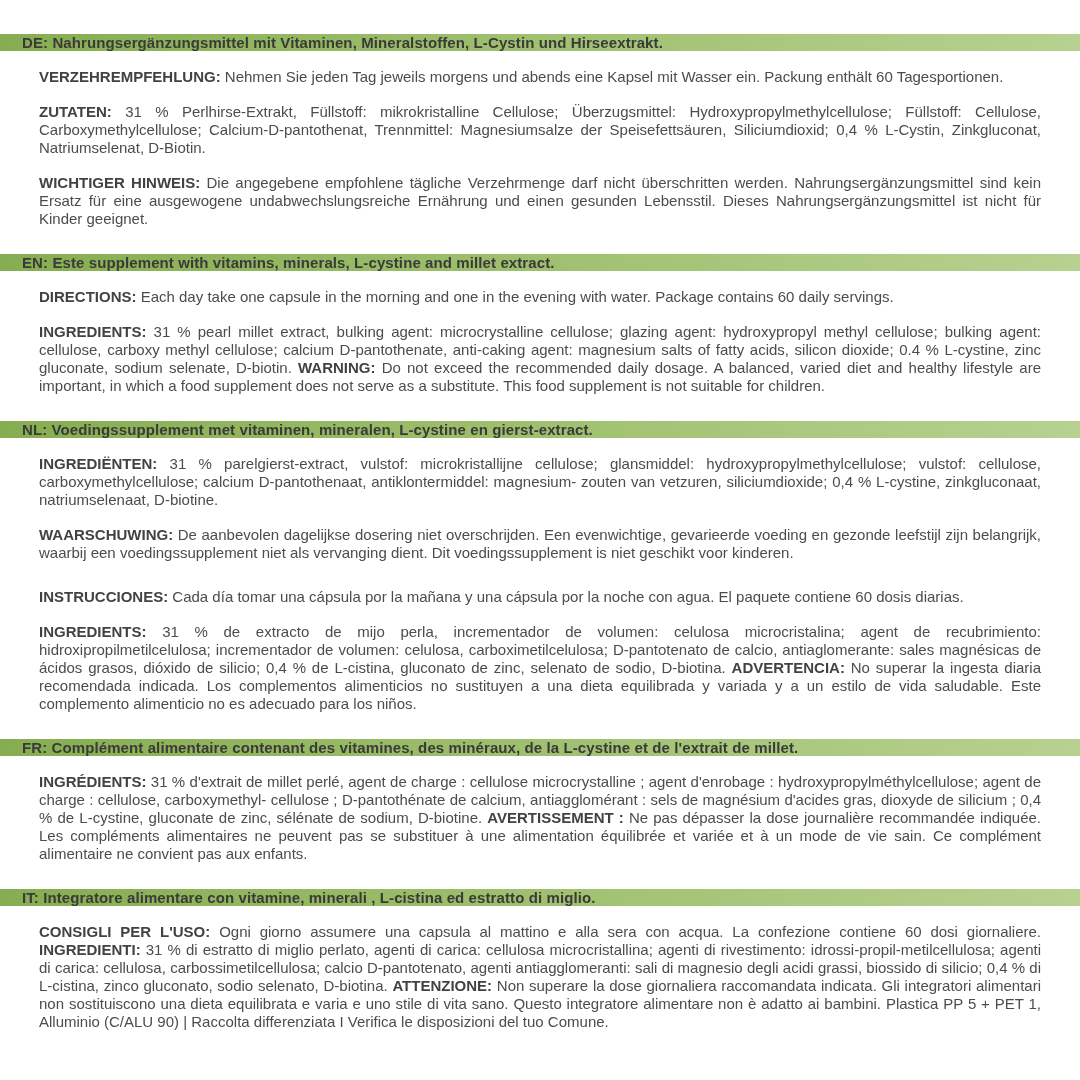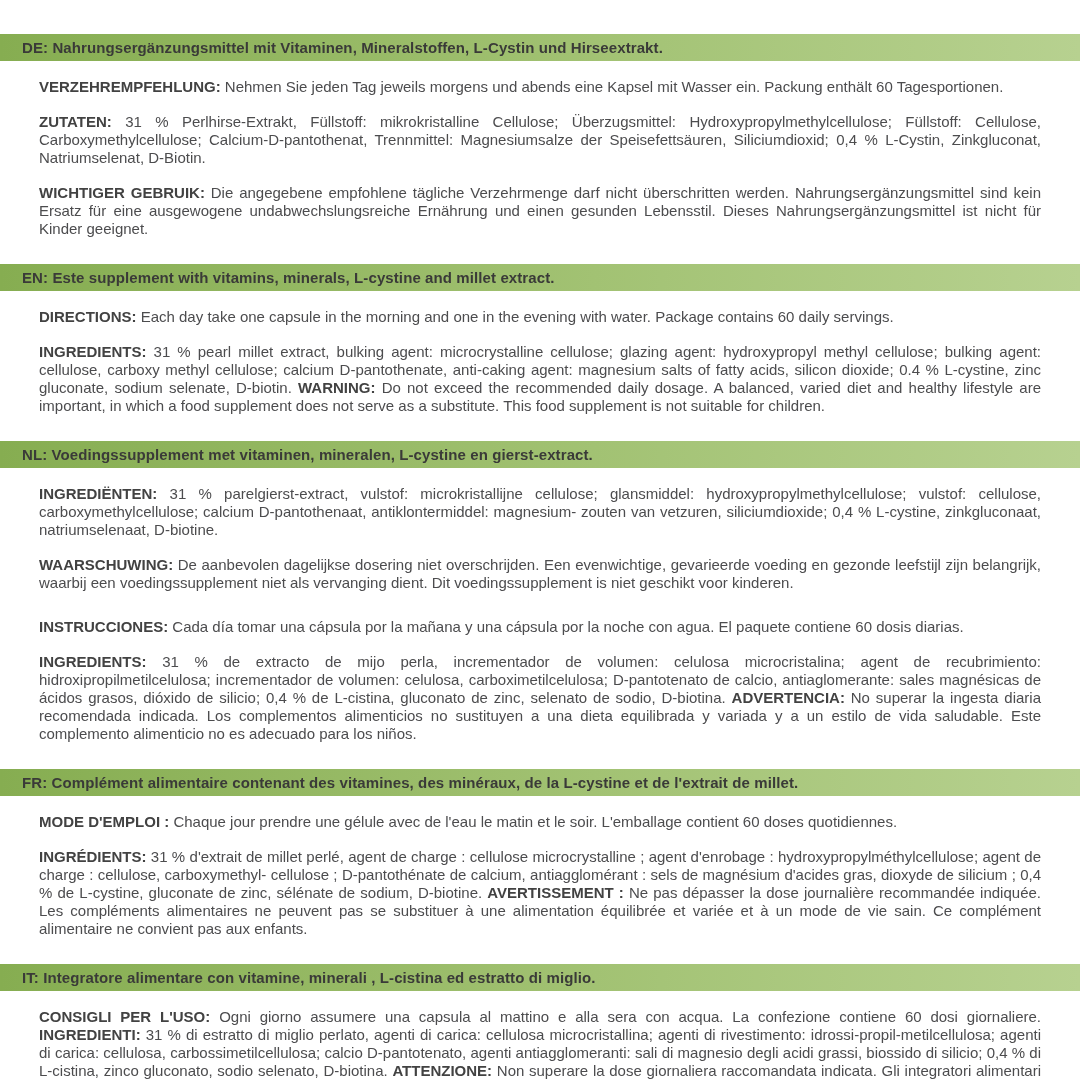--- a/index.html
+++ b/index.html
@@ -14,21 +14,21 @@
     overflow: hidden;
     background: #ffffff;
     font-family: "Liberation Sans", sans-serif;
     box-sizing: border-box;
     padding-top: 34px;
   }
   .lang-section {
     margin-bottom: 26px;
   }
   .section-header {
-    height: 27px;
+    height: 17px;
     display: flex;
     align-items: center;
     padding: 0 22px;
     background: linear-gradient(90deg, var(--grad-left, #86ad51) 0%, var(--grad-mid, #a2c273) 55%, var(--grad-right, #b7d190) 100%);
   }
   .header-text {
     font-size: 15px;
     font-weight: bold;
     color: var(--header-color, #3a3a38);
     letter-spacing: 0.1px;
@@ -54,21 +54,21 @@
 
 <div class="page">
   <div id="sections">
   <section class="lang-section">
     <div class="section-header">
       <span class="header-text">DE: Nahrungsergänzungsmittel mit Vitaminen, Mineralstoffen, L-Cystin und Hirseextrakt.</span>
     </div>
     <div class="section-body">
           <p><span class="b">VERZEHREMPFEHLUNG: </span><span>Nehmen Sie jeden Tag jeweils morgens und abends eine Kapsel mit Wasser ein. Packung enthält 60 Tagesportionen.</span></p>
           <p><span class="b">ZUTATEN: </span><span>31 % Perlhirse-Extrakt, Füllstoff: mikrokristalline Cellulose; Überzugsmittel: Hydroxypropylmethylcellulose; Füllstoff: Cellulose, Carboxymethylcellulose; Calcium-D-pantothenat, Trennmittel: Magnesiumsalze der Speisefettsäuren, Siliciumdioxid; 0,4 % L-Cystin, Zinkgluconat, Natriumselenat, D-Biotin.</span></p>
-          <p><span class="b">WICHTIGER GEBRUIK: </span><span>Die angegebene empfohlene tägliche Verzehrmenge darf nicht überschritten werden. Nahrungsergänzungsmittel sind kein Ersatz für eine ausgewogene undabwechslungsreiche Ernährung und einen gesunden Lebensstil. Dieses Nahrungsergänzungsmittel ist nicht für Kinder geeignet.</span></p>
+          <p><span class="b">WICHTIGER HINWEIS: </span><span>Die angegebene empfohlene tägliche Verzehrmenge darf nicht überschritten werden. Nahrungsergänzungsmittel sind kein Ersatz für eine ausgewogene undabwechslungsreiche Ernährung und einen gesunden Lebensstil. Dieses Nahrungsergänzungsmittel ist nicht für Kinder geeignet.</span></p>
         </div>
   </section>
 
   <section class="lang-section">
     <div class="section-header">
       <span class="header-text">EN: Este supplement with vitamins, minerals, L-cystine and millet extract.</span>
     </div>
     <div class="section-body">
           <p><span class="b">DIRECTIONS: </span><span>Each day take one capsule in the morning and one in the evening with water. Package contains 60 daily servings.</span></p>
           <p><span class="b">INGREDIENTS: </span><span>31 % pearl millet extract, bulking agent: microcrystalline cellulose; glazing agent: hydroxypropyl methyl cellulose; bulking agent: cellulose, carboxy methyl cellulose; calcium D-pantothenate, anti-caking agent: magnesium salts of fatty acids, silicon dioxide; 0.4 % L-cystine, zinc gluconate, sodium selenate, D-biotin. </span><span class="b">WARNING: </span><span>Do not exceed the recommended daily dosage. A balanced, varied diet and healthy lifestyle are important, in which a food supplement does not serve as a substitute. This food supplement is not suitable for children.</span></p>
@@ -90,21 +90,20 @@
           <p><span class="b">INSTRUCCIONES: </span><span>Cada día tomar una cápsula por la mañana y una cápsula por la noche con agua. El paquete contiene 60 dosis diarias.</span></p>
           <p><span class="b">INGREDIENTS: </span><span>31 % de extracto de mijo perla, incrementador de volumen: celulosa microcristalina; agent de recubrimiento: hidroxipropilmetilcelulosa; incrementador de volumen: celulosa, carboximetilcelulosa; D-pantotenato de calcio, antiaglomerante: sales magnésicas de ácidos grasos, dióxido de silicio; 0,4 % de L-cistina, gluconato de zinc, selenato de sodio, D-biotina. </span><span class="b">ADVERTENCIA: </span><span>No superar la ingesta diaria recomendada indicada. Los complementos alimenticios no sustituyen a una dieta equilibrada y variada y a un estilo de vida saludable. Este complemento alimenticio no es adecuado para los niños.</span></p>
         </div>
   </section>
 
   <section class="lang-section">
     <div class="section-header">
       <span class="header-text">FR: Complément alimentaire contenant des vitamines, des minéraux, de la L-cystine et de l'extrait de millet.</span>
     </div>
     <div class="section-body">
-          <p><span class="b">MODE D'EMPLOI : </span><span>Chaque jour prendre une gélule avec de l'eau le matin et le soir. L'emballage contient 60 doses quotidiennes.</span></p>
           <p><span class="b">INGRÉDIENTS: </span><span>31 % d'extrait de millet perlé, agent de charge : cellulose microcrystalline ; agent d'enrobage : hydroxypropylméthylcellulose; agent de charge : cellulose, carboxymethyl- cellulose ; D-pantothénate de calcium, antiagglomérant : sels de magnésium d'acides gras, dioxyde de silicium ; 0,4 % de L-cystine, gluconate de zinc, sélénate de sodium, D-biotine. </span><span class="b">AVERTISSEMENT : </span><span>Ne pas dépasser la dose journalière recommandée indiquée. Les compléments alimentaires ne peuvent pas se substituer à une alimentation équilibrée et variée et à un mode de vie sain. Ce complément alimentaire ne convient pas aux enfants.</span></p>
         </div>
   </section>
 
   <section class="lang-section">
     <div class="section-header">
       <span class="header-text">IT: Integratore alimentare con vitamine, minerali , L-cistina ed estratto di miglio.</span>
     </div>
     <div class="section-body">
           <p><span class="b">CONSIGLI PER L'USO: </span><span>Ogni giorno assumere una capsula al mattino e alla sera con acqua. La confezione contiene 60 dosi giornaliere. </span><span class="b">INGREDIENTI: </span><span>31 % di estratto di miglio perlato, agenti di carica: cellulosa microcristallina; agenti di rivestimento: idrossi-propil-metilcellulosa; agenti di carica: cellulosa, carbossimetilcellulosa; calcio D-pantotenato, agenti antiagglomeranti: sali di magnesio degli acidi grassi, biossido di silicio; 0,4 % di L-cistina, zinco gluconato, sodio selenato, D-biotina. </span><span class="b">ATTENZIONE: </span><span>Non superare la dose giornaliera raccomandata indicata. Gli integratori alimentari non sostituiscono una dieta equilibrata e varia e uno stile di vita sano. Questo integratore alimentare non è adatto ai bambini. Plastica PP 5 + PET 1, Alluminio (C/ALU 90)  |  Raccolta differenziata I Verifica le disposizioni del tuo Comune.</span></p>

